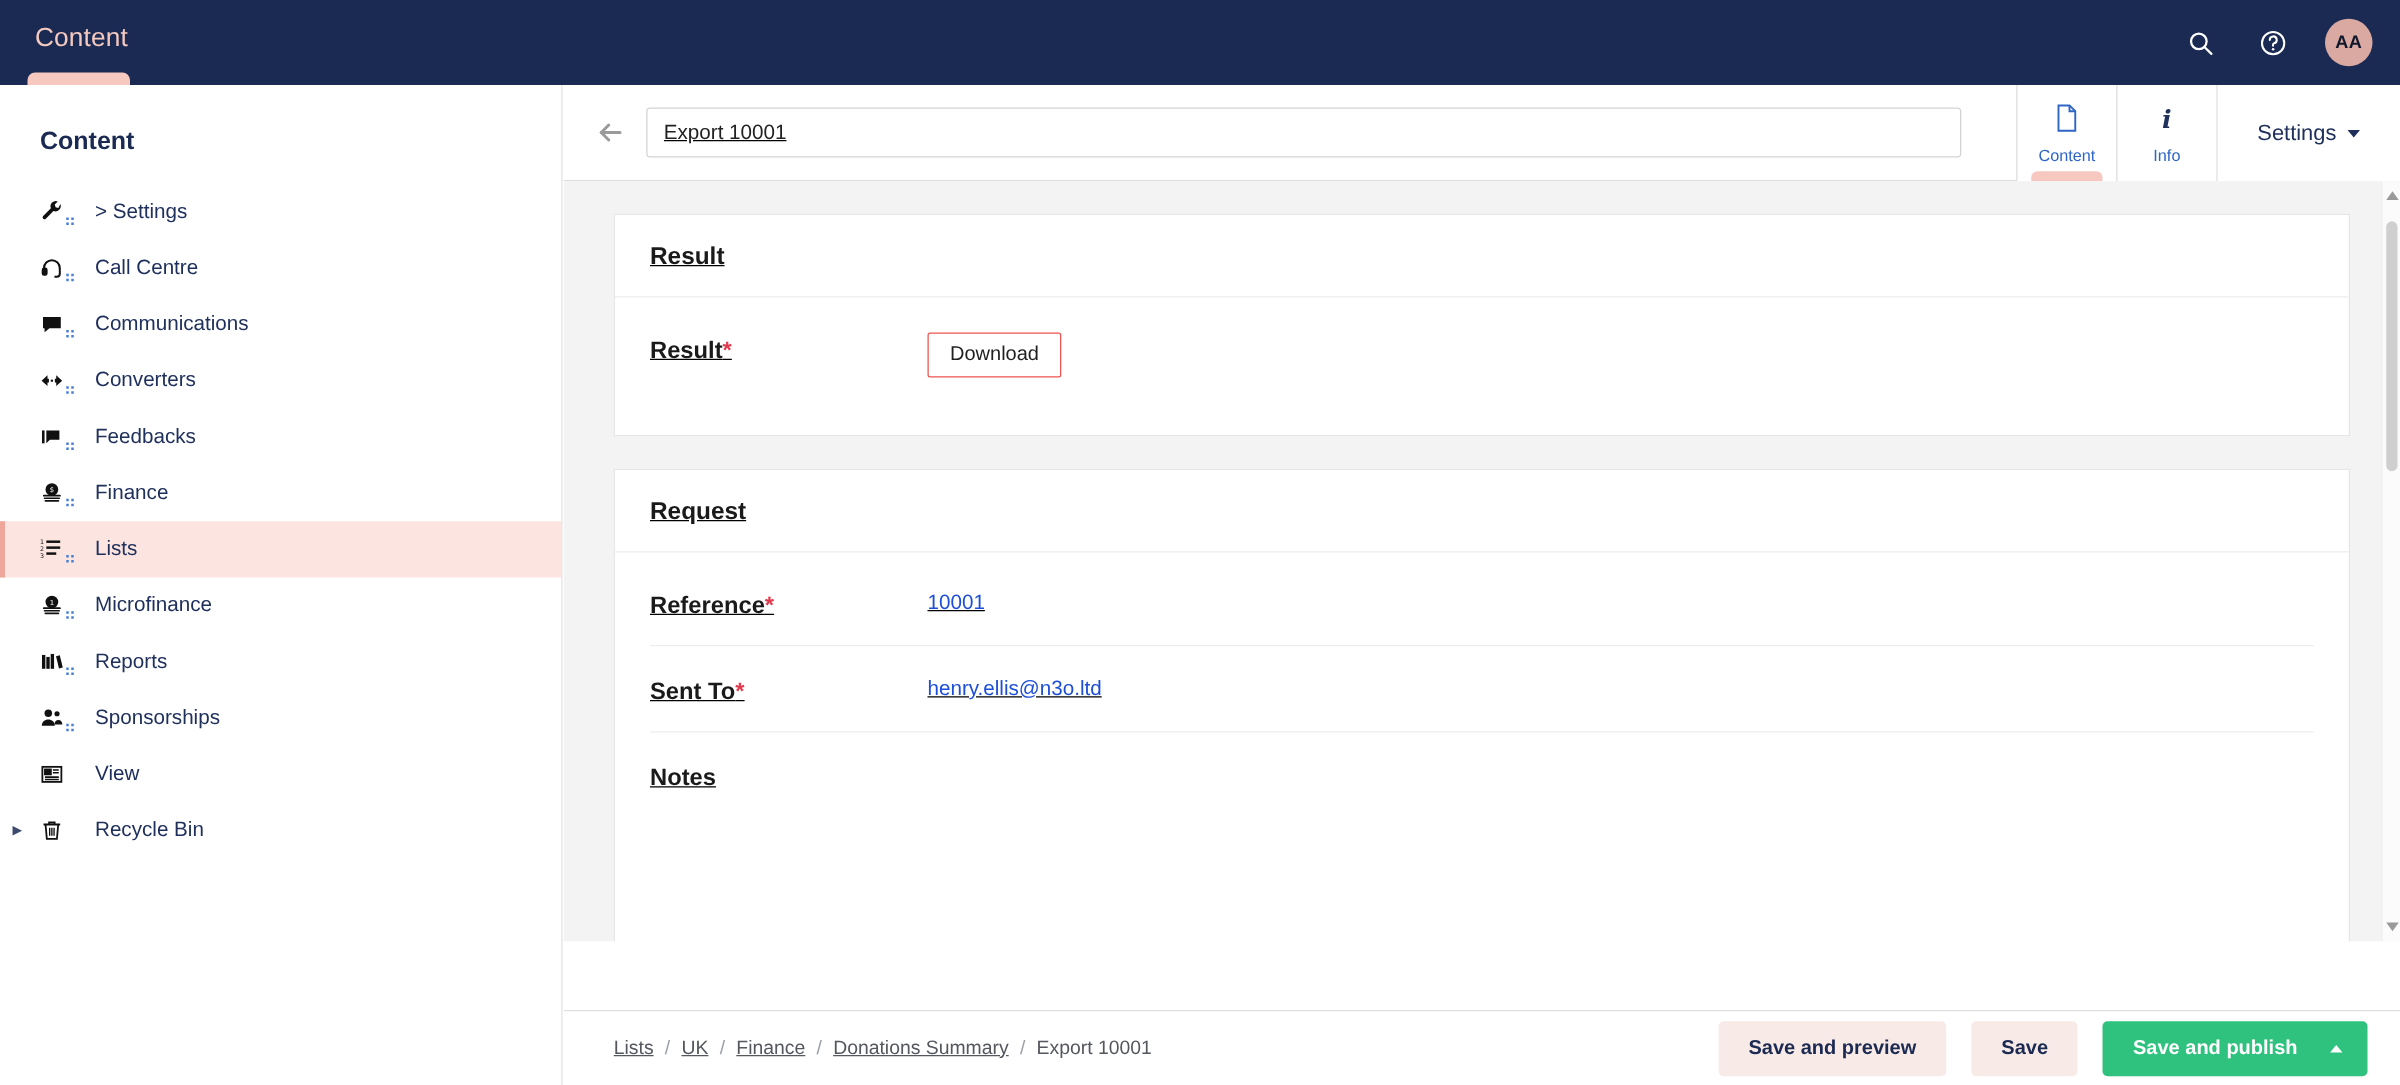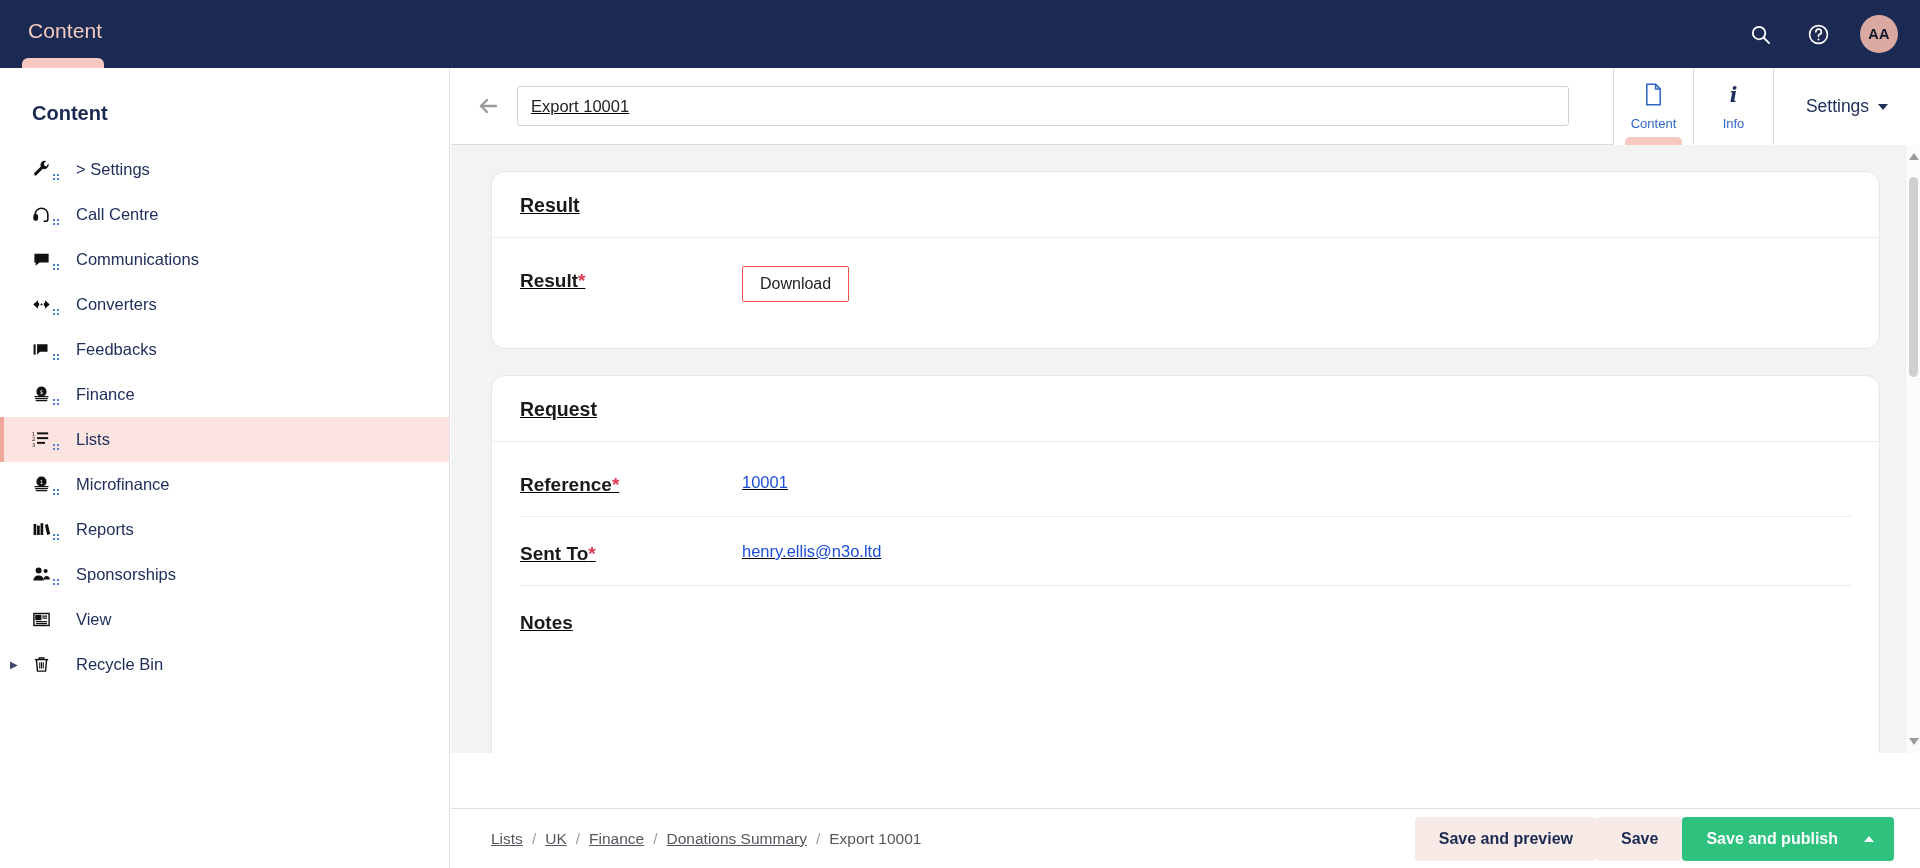--- a/index.html
+++ b/index.html
@@ -244,21 +244,21 @@
   .scroll-body {
     position: relative;
     height: 608px;
     background: #f3f3f4;
     overflow: hidden;
     padding: 26px 40px 0 40px;
   }
   .card {
     background: #fff;
     border: 1px solid #e6e6e6;
-    border-radius: 14px;
+    border-radius: 0;
     margin-bottom: 26px;
   }
   .card-head {
     padding: 22px 28px 20px 28px;
     border-bottom: 1px solid #ededed;
     font-size: 19.5px;
     font-weight: 700;
     color: #1a1a1a;
   }
   .card-body { padding: 6px 28px 26px 28px; }
@@ -343,21 +343,21 @@
     color: #54575e;
     text-decoration: underline;
     cursor: pointer;
   }
   .breadcrumb .sep { color: #9aa0a8; }
   .breadcrumb .curr { color: #54575e; }
   .footer-actions {
     margin-left: auto;
     display: flex;
     align-items: center;
-    gap: 0;
+    gap: 20px;
   }
   .btn-soft {
     background: #f8eae6;
     border: none;
     border-radius: 4px;
     color: #1b2a52;
     font-weight: 700;
     font-size: 16px;
     font-family: "Liberation Sans", sans-serif;
     padding: 13px 24px;

